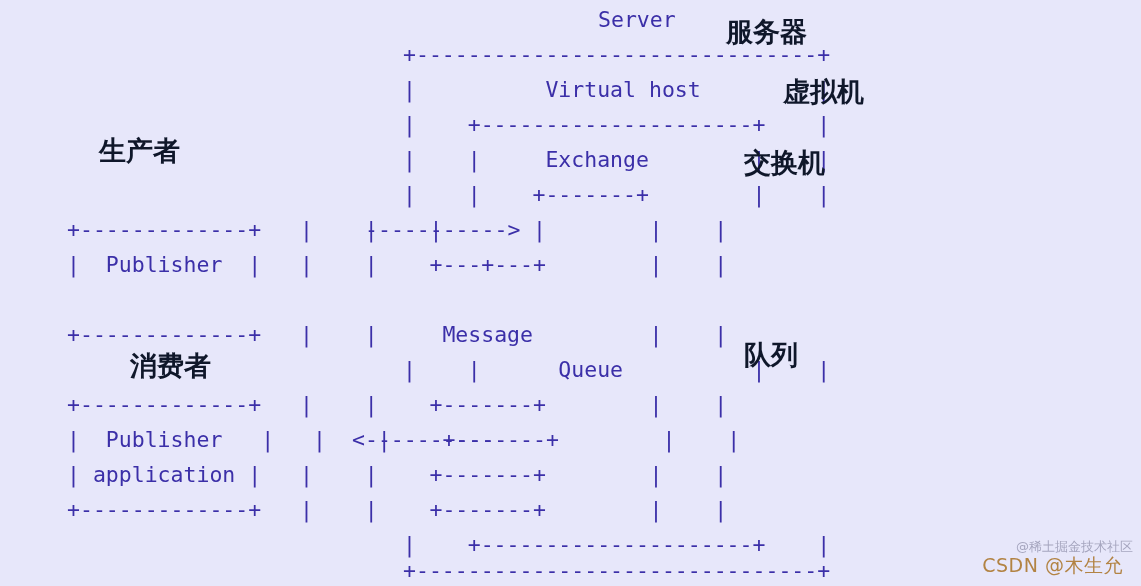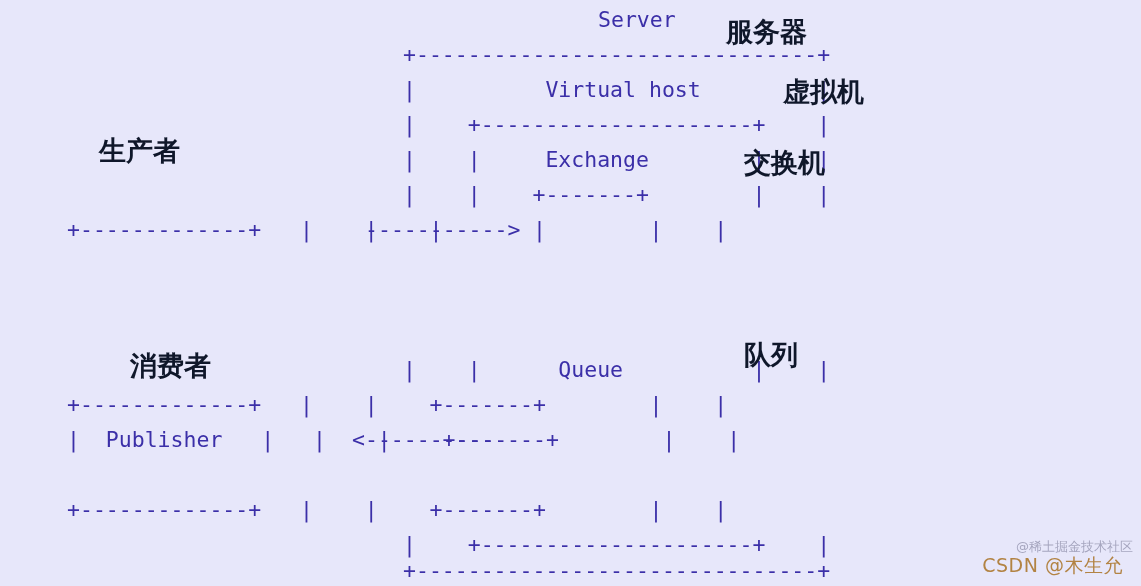--- a/index.html
+++ b/index.html
@@ -95,31 +95,34 @@
     <span class="ascii-row" style="left:403px; top:107px;">|    +---------------------+    |</span>
 
     <span class="ascii-row" style="left:403px; top:142px;">|    |     Exchange        |    |</span>
 
     <span class="ascii-row" style="left:403px; top:177px;">|    |    +-------+        |    |</span>
 
     <span class="ascii-row" style="left:67px; top:212px;">+-------------+   |    |    |       |        |    |</span>
 
     <span class="ascii-row" style="left:365px; top:212px;">-----------&gt;</span>
 
+    <span class="ascii-row" style="left:67px; top:247px;">|  Publisher  |   |    |    +---+---+        |    |</span>
 
 
+    <span class="ascii-row" style="left:67px; top:317px;">+-------------+   |    |     Message         |    |</span>
 
     <span class="ascii-row" style="left:403px; top:352px;">|    |      Queue          |    |</span>
 
     <span class="ascii-row" style="left:67px; top:387px;">+-------------+   |    |    +-------+        |    |</span>
 
     <span class="ascii-row" style="left:67px; top:422px;">|  Publisher   |   |    |    +-------+        |    |</span>
 
     <span class="ascii-row" style="left:352px; top:422px;">&lt;----------</span>
 
+    <span class="ascii-row" style="left:67px; top:457px;">| application |   |    |    +-------+        |    |</span>
 
     <span class="ascii-row" style="left:67px; top:492px;">+-------------+   |    |    +-------+        |    |</span>
 
     <span class="ascii-row" style="left:403px; top:527px;">|    +---------------------+    |</span>
 
     <span class="ascii-row" style="left:403px; top:553px;">+-------------------------------+</span>
 
   </div>
 
   <div class="annotation-layer">

